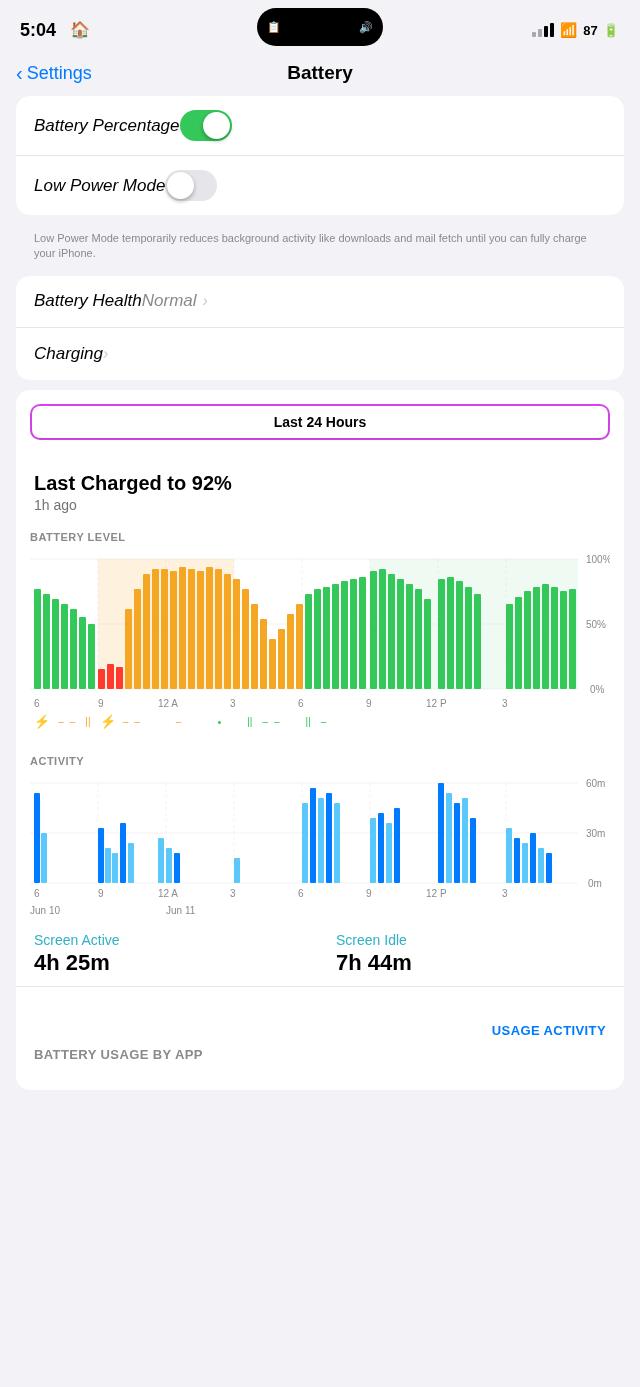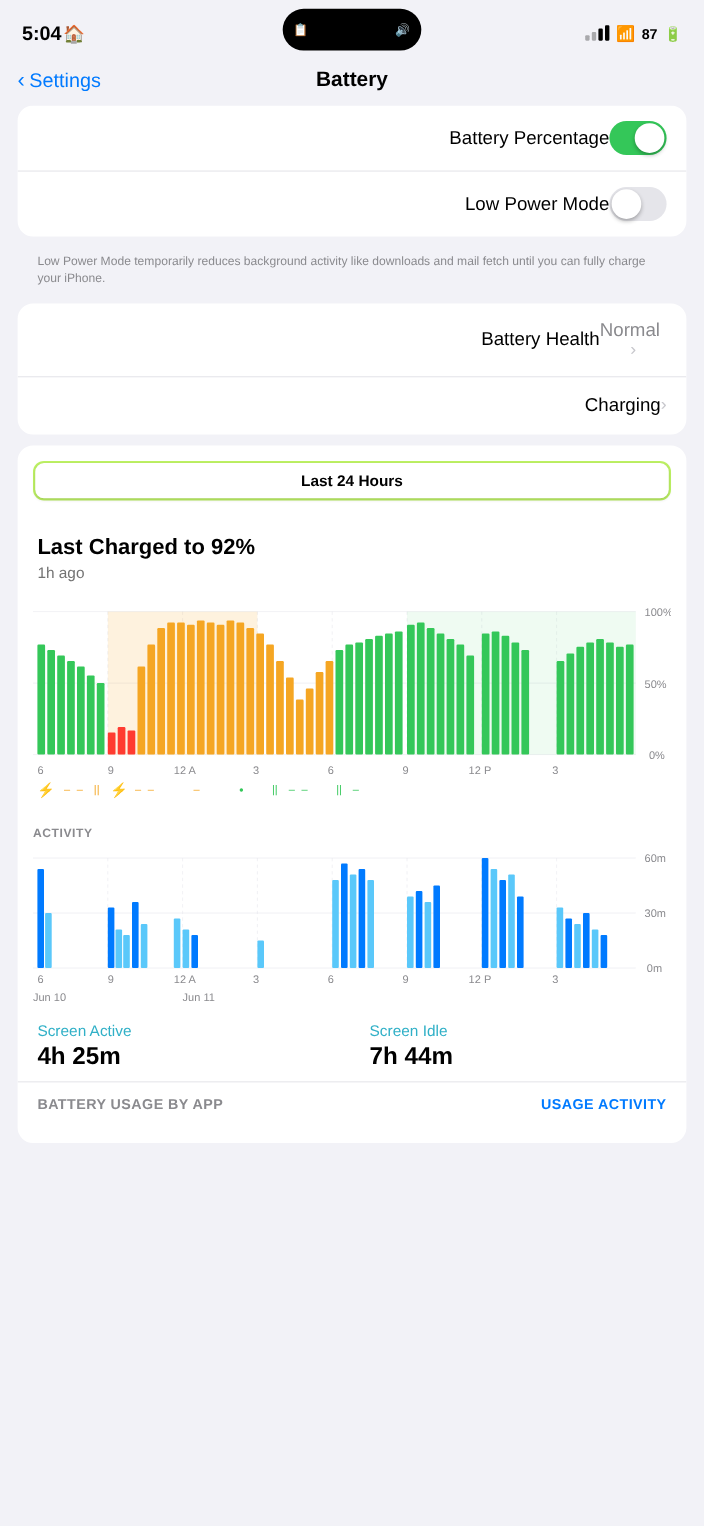--- a/index.html
+++ b/index.html
@@ -18,22 +18,22 @@
       display: flex;
       align-items: center;
       justify-content: space-between;
       padding: 12px 20px 6px 20px;
       height: 54px;
     }
     .status-time {
       font-size: 18px;
       font-weight: 600;
       display: flex;
-      align-items: flex-end;
-      gap: 2px;
+      align-items: flex-start;
+      gap: 14px;
     }
     .status-right {
       display: flex;
       align-items: center;
       gap: 6px;
     }
     .dynamic-island {
       position: absolute;
       left: 50%;
       transform: translateX(-50%);
@@ -76,24 +76,25 @@
     .card {
       background: #fff;
       border-radius: 14px;
       margin: 0 16px 10px;
       overflow: hidden;
     }
 
     .setting-row {
       display: flex;
       align-items: center;
-      justify-content: flex-end;
+      justify-content: flex-start;
       padding: 14px 18px;
       min-height: 52px;
       border-bottom: 1px solid #e5e5ea;
+      font-style: italic;
     }
     .setting-row:last-child {
       border-bottom: none;
     }
     .setting-label {
       font-size: 17px;
     }
 
     
     .toggle {
@@ -141,21 +142,21 @@
       background: #fff;
       border-radius: 14px;
       margin: 10px 16px 10px;
       padding: 0 0 16px;
       overflow: hidden;
     }
 
     
     .segment-control {
       display: flex;
-      background: #bef264;
+      background: #d946ef;
       border-radius: 10px;
       margin: 14px 14px 0;
       padding: 2px;
     }
     .segment-btn {
       flex: 1;
       text-align: center;
       padding: 8px 0;
       font-size: 14px;
       font-weight: 500;
@@ -228,20 +229,21 @@
       justify-content: space-between;
       padding: 12px 18px;
       border-top: 1px solid #e5e5ea;
       margin-top: 6px;
     }
     .footer-label {
       font-size: 13px;
       font-weight: 600;
       color: #8a8a8e;
       letter-spacing: 0.4px;
+      margin-top: 48px;
     }
     .footer-link {
       font-size: 13px;
       font-weight: 600;
       color: #007aff;
       letter-spacing: 0.4px;
     }
 
     .signal-bars {
       display: flex; align-items: flex-end; gap: 2px;
@@ -302,21 +304,21 @@
       <div class="toggle-knob"></div>
     </div>
   </div>
 </div>
 
 <div class="hint-text">Low Power Mode temporarily reduces background activity like downloads and mail fetch until you can fully charge your iPhone.</div>
 
 <div class="card">
   <div class="setting-row">
     <span class="setting-label">Battery Health</span>
-    <div style="display:flex;align-items:center;flex-direction:column;">
+    <div style="display:flex;align-items:center;">
       <span class="value-text">Normal</span>
       <span class="chevron">›</span>
     </div>
   </div>
   <div class="setting-row">
     <span class="setting-label">Charging</span>
     <span class="chevron">›</span>
   </div>
 </div>
 
@@ -325,20 +327,21 @@
   <div class="segment-control">
     <div class="segment-btn active">Last 24 Hours</div>
   </div>
 
   <div class="charge-info">
     <div class="charge-title">Last Charged to 92%</div>
     <div class="charge-sub">1h ago</div>
   </div>
 
   <div class="chart-section">
+    <div class="chart-label">BATTERY LEVEL</div>
     <div class="chart-container">
 
       <svg width="580" height="160" viewBox="0 0 580 160" style="display:block;">
 
         <line x1="0" y1="10" x2="548" y2="10" stroke="#e5e5ea" stroke-width="0.5"></line>
         <line x1="0" y1="75" x2="548" y2="75" stroke="#e5e5ea" stroke-width="0.5"></line>
         <line x1="0" y1="140" x2="548" y2="140" stroke="#e5e5ea" stroke-width="0.5"></line>
 
         <line x1="68" y1="10" x2="68" y2="140" stroke="#e5e5ea" stroke-width="0.5" stroke-dasharray="3,3"></line>
         <line x1="136" y1="10" x2="136" y2="140" stroke="#e5e5ea" stroke-width="0.5" stroke-dasharray="3,3"></line>

